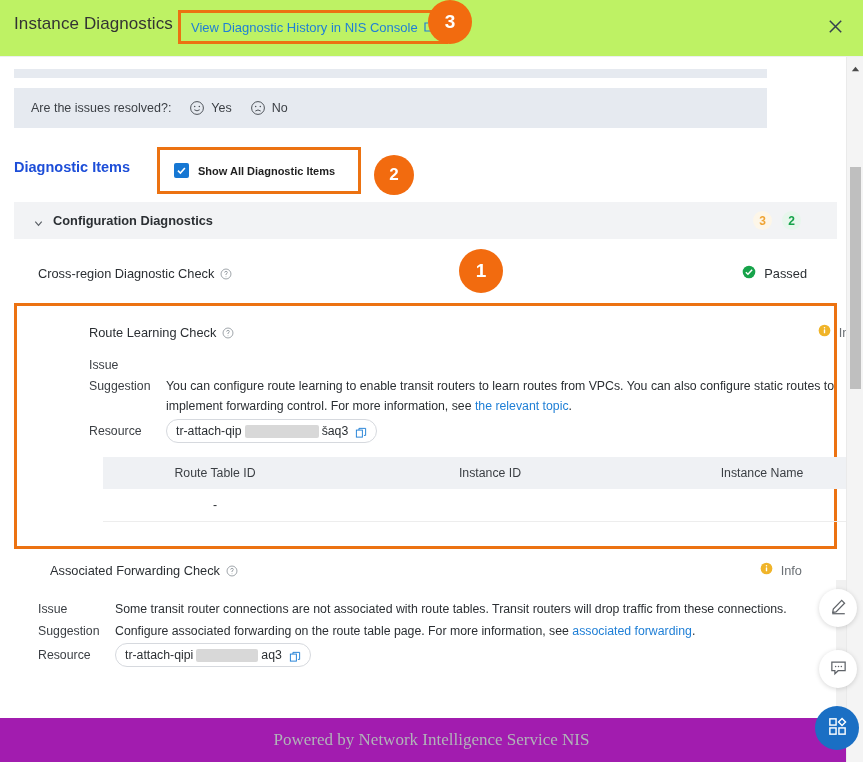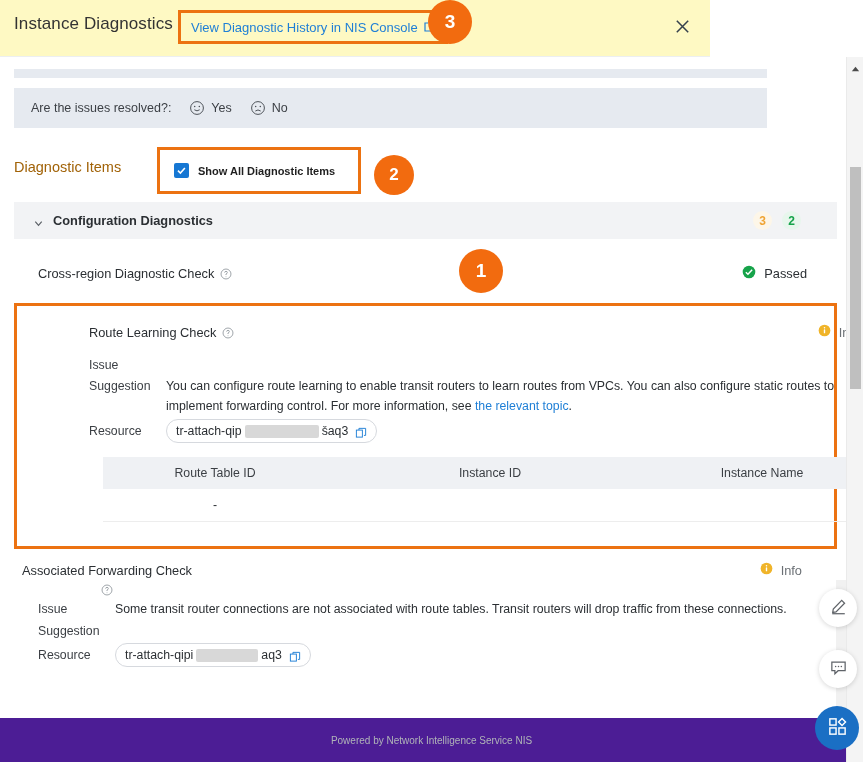--- a/index.html
+++ b/index.html
@@ -15,22 +15,22 @@
     width: 863px;
     height: 762px;
     background: #ffffff;
     overflow: hidden;
   }
 
   
   .header {
     position: absolute;
     left: 0; top: 0;
-    width: 710px; height: 57px;
-    background: #fef9c3;
+    width: 863px; height: 57px;
+    background: #bef264;
     border-bottom: 1px solid #eceff1;
     padding-left: 8px;
   }
   .header-title {
     position: absolute;
     left: 14px; top: 14px;
     font-size: 17px;
     color: #333333;
     letter-spacing: .1px;
   }
@@ -111,22 +111,22 @@
     font-size: 12.5px;
     color: #3b3f44;
   }
   .face-opt svg { display: block; }
 
   
   .diag-head {
     position: absolute;
     left: 14px; top: 102px;
     font-size: 14.5px;
-    font-weight: 400;
-    color: #a16207;
+    font-weight: 700;
+    color: #1d4ed8;
   }
   .showall-wrap {
     position: absolute;
     left: 157px; top: 90px;
     width: 204px; height: 47px;
     border: 3px solid #ec7211;
     display: flex;
     align-items: center;
     padding-left: 14px;
     background: #ffffff;
@@ -300,26 +300,27 @@
   .c3 { flex: 1; }
 
   
   #check-assoc { position: absolute; left: 14px; top: 498px; width: 823px; height: 190px; }
 
   
   .footer {
     position: absolute;
     left: 0; bottom: 0;
     width: 863px; height: 44px;
-    background: #4c1d95;
+    background: #a21caf;
     display: flex;
     align-items: center;
     justify-content: center;
-    font-size: 10px;
+    font-size: 17px;
     color: #b0b4b8;
+    font-family: Liberation Serif, serif;
   }
 
   
   .scrollbar {
     position: absolute;
     right: 0; top: 57px;
     width: 17px; height: 705px;
     background: #f4f4f4;
     border-left: 1px solid #eaeaea;
     z-index: 30;
@@ -530,21 +531,21 @@
           <div class="mt-row">
             <span class="c1">-</span>
             <span class="c3"></span>
           </div>
         </div>
 
       </div>
     </div>
 
     <div id="check-assoc">
-      <div class="item-title" style="position:absolute;left:8px;top:8px;flex-direction:column;">
+      <div class="item-title" style="position:absolute;left:36px;top:8px;">
         <span>Associated Forwarding Check</span>
         <span class="q-icon">
           <svg viewBox="0 0 14 14" width="12" height="12" fill="none" stroke="#9aa0a6" stroke-width="1.1">
             <circle cx="7" cy="7" r="5.8"></circle>
             <path d="M5.4 5.4 Q5.5 3.9 7 3.9 Q8.6 3.9 8.6 5.3 Q8.6 6.4 7 7 L7 8.2"></path>
             <circle cx="7" cy="10.1" r=".55" fill="#9aa0a6" stroke="none"></circle>
           </svg>
         </span>
       </div>
 
@@ -559,20 +560,21 @@
         <span>Info</span>
       </div>
 
       <div class="kv" style="position:absolute;top:44px;left:24px;width:770px;">
         <span class="k">Issue</span>
         <span class="v">Some transit router connections are not associated with route tables. Transit routers will drop traffic from these connections.</span>
       </div>
 
       <div class="kv" style="position:absolute;top:66px;left:24px;width:770px;">
         <span class="k">Suggestion</span>
+        <span class="v"><span>Configure associated forwarding on the route table page. For more information, see </span><a class="link">associated forwarding</a><span>.</span></span>
       </div>
 
       <div class="kv" style="position:absolute;top:88px;left:24px;width:770px;align-items:center;">
         <span class="k">Resource</span>
         <span class="v">
           <span class="res-chip">
             <span>tr-attach-qipi</span>
             <span class="redact" style="width:62px;"></span>
             <span>aq3</span>
             <span class="copy-icon">

